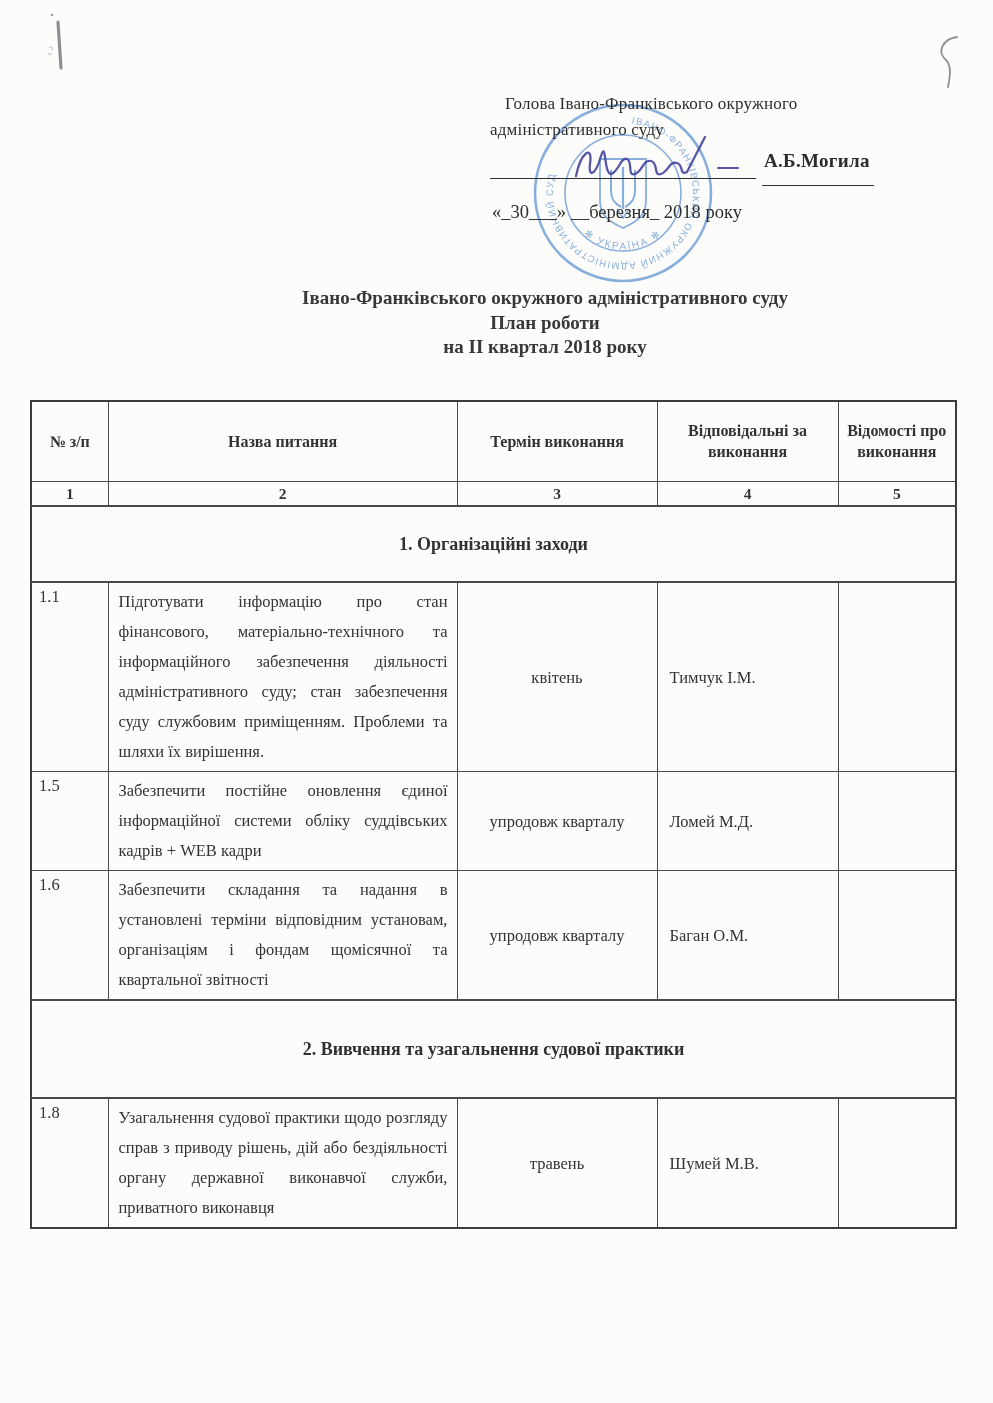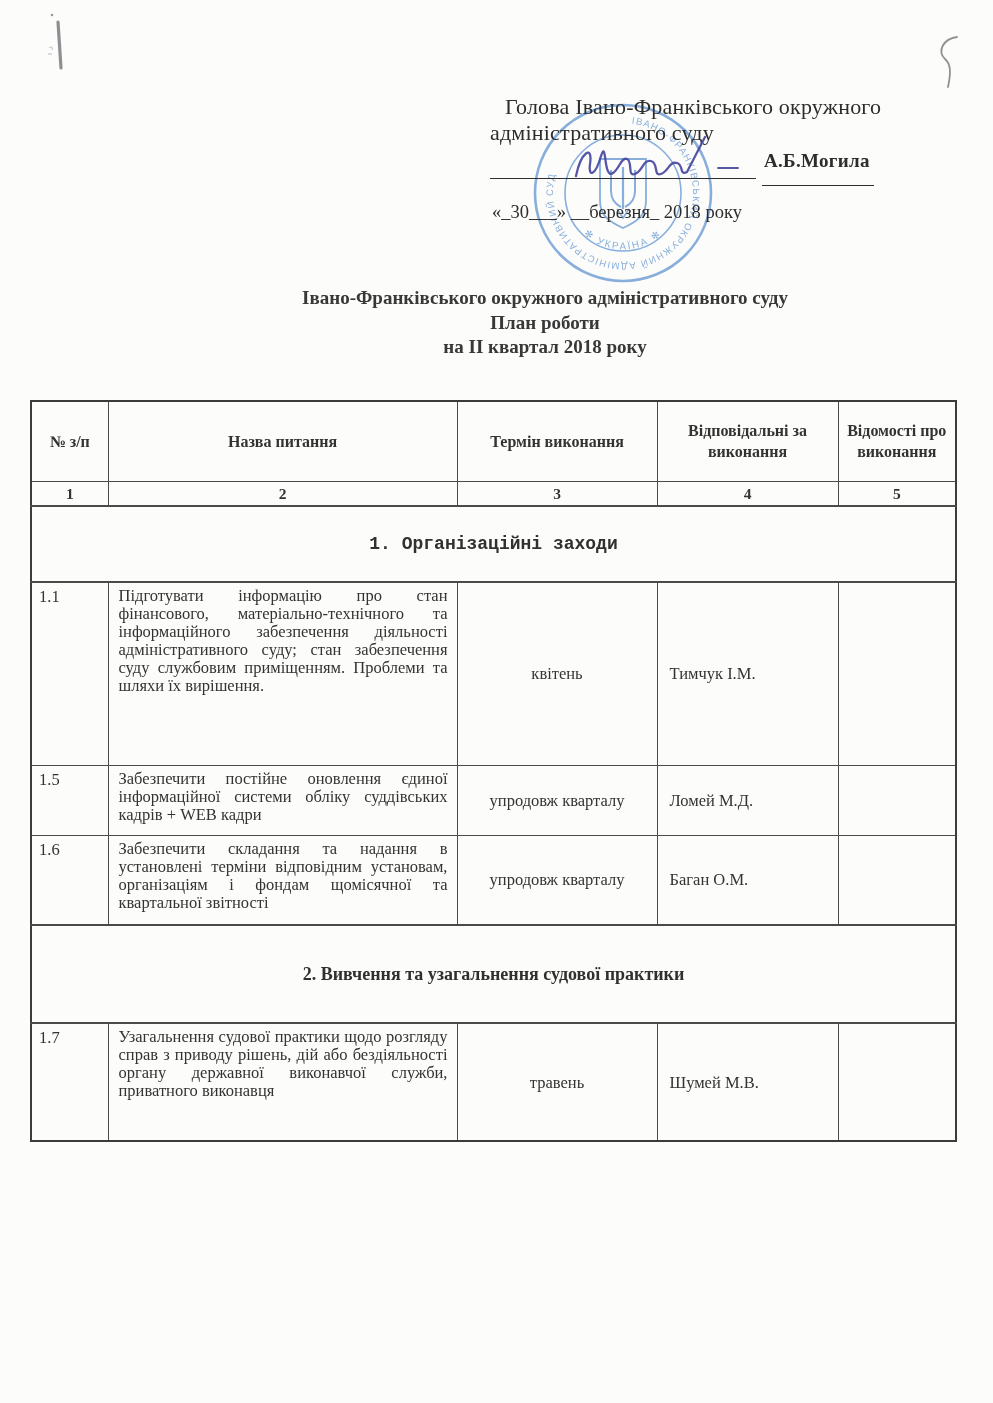--- a/index.html
+++ b/index.html
@@ -6,21 +6,21 @@
   .page{
     position:relative;
     width:993px;height:1403px;
     margin:0 auto;
     background:#fcfcfa;
     overflow:hidden;
     font-family:"Liberation Serif","DejaVu Serif",serif;
     color:#2d2d2d;
   }
   
-  .approval-line{position:absolute;font-size:22px;letter-spacing:.2px;white-space:nowrap;}
+  .approval-line{position:absolute;font-size:17px;letter-spacing:.2px;white-space:nowrap;}
   .pos-line1{left:505px;top:94px;}
   .pos-line2{left:490px;top:120px;}
   .sign-underline{
     position:absolute;left:490px;top:156px;width:266px;height:22px;
     border-bottom:1.7px solid #2f2f2f;
   }
   .sign-name{
     position:absolute;left:762px;top:150px;
     font-size:19px;font-weight:bold;letter-spacing:.3px;
     border-bottom:1.7px solid #2f2f2f;padding:0 4px 13px 2px;
@@ -56,27 +56,27 @@
     line-height:21px;padding:4px 4px;
   }
   .head-row{height:80px;}
   .nums-row{height:25px;}
   .nums-row td{font-weight:bold;text-align:center;vertical-align:middle;
     border-bottom-width:2.5px;padding:0;font-size:15.5px;line-height:15px;}
   .section-row td{
     font-size:18px;font-weight:bold;text-align:center;vertical-align:middle;
     border-top-width:2px;border-bottom-width:2px;color:#303030;
   }
-  .row-sec1{height:76px;font-family:Liberation Mono, monospace;}
+  .row-sec1{height:76px;}
   .row-sec2{height:98px;}
   .row-11{height:183px;} .row-12{height:116px;} .row-13{height:53px;}
   .row-14{height:70px;}  .row-15{height:70px;}  .row-16{height:90px;}
   .row-21{height:118px;}
   td.c-num{padding-left:7px;line-height:22px;}
-  td.c-q{text-align:justify;line-height:18px;padding:4px 9px 4px 10px;}
+  td.c-q{text-align:justify;line-height:30px;padding:4px 9px 4px 10px;}
   td.c-term{text-align:center;vertical-align:middle;line-height:21px;}
   td.c-resp{vertical-align:middle;padding-left:12px;line-height:21px;}
   td.c-notes{}
 </style>
 </head>
 <body>
 
 <div class="page">
 
   <svg class="pen-mark mark-tl" width="50" height="75" viewBox="0 0 50 75">
@@ -184,21 +184,21 @@
         <td class="c-term">упродовж кварталу</td>
         <td class="c-resp">Баган О.М.</td>
         <td class="c-notes"></td>
       </tr>
 
       <tr class="section-row row-sec2">
         <td colspan="5">2. Вивчення та узагальнення судової практики</td>
       </tr>
 
       <tr class="row-21">
-        <td class="c-num">1.7</td>
+        <td class="c-num">1.8</td>
         <td class="c-q">Узагальнення судової практики щодо розгляду справ з приводу рішень, дій або бездіяльності органу державної виконавчої служби, приватного виконавця</td>
         <td class="c-term">травень</td>
         <td class="c-resp">Шумей М.В.</td>
         <td class="c-notes"></td>
       </tr>
     </tbody>
   </table>
 
 </div>
 

